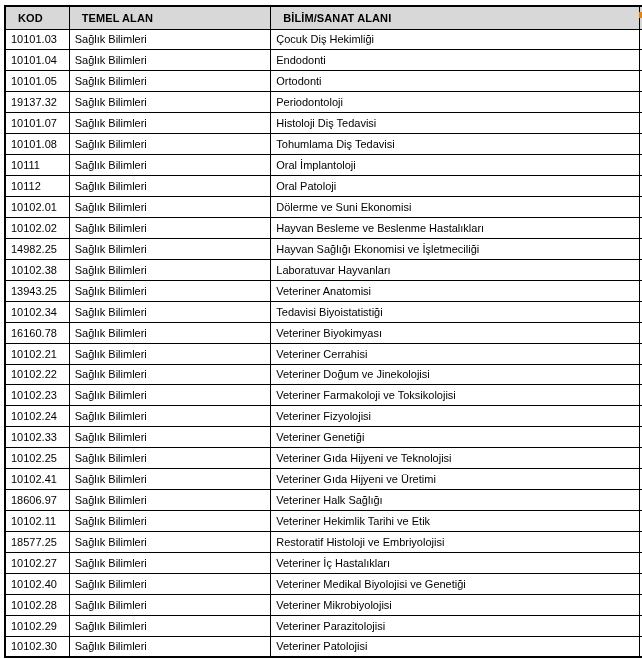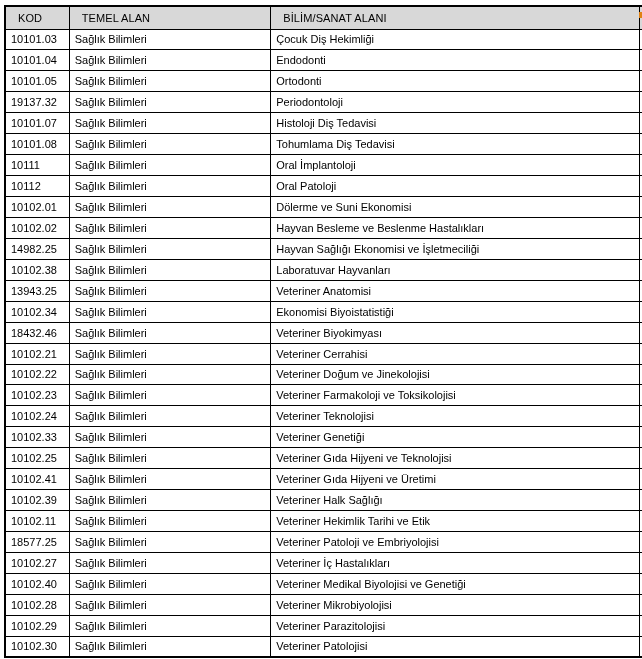--- a/index.html
+++ b/index.html
@@ -29,21 +29,21 @@
   col.c-clip{width:47px;}
   th,td{
     border-style:solid;border-color:var(--border-color);
     border-width:1.7px 1.4px;
     padding:0 2px 0 5px;
     vertical-align:middle;text-align:left;
     overflow:hidden;white-space:nowrap;
   }
   thead tr{height:23px;}
   tbody tr{height:20.95px;}
-  th{background:var(--header-bg);font-weight:normal;font-size:11px;letter-spacing:0.1px;padding-left:12px;}
+  th{background:var(--header-bg);font-weight:bold;font-size:11px;letter-spacing:0.1px;padding-left:12px;}
   td{font-weight:normal;}
   .clip-marker{
     position:absolute;left:639px;top:12px;width:3px;height:6px;
     background:var(--marker-color);
   }
 </style>
 </head>
 <body>
 
 <div class="table-clip">
@@ -137,25 +137,25 @@
   </tr>
         <tr>
     <td>13943.25</td>
     <td>Sağlık Bilimleri</td>
     <td>Veteriner Anatomisi</td>
     <td></td>
   </tr>
         <tr>
     <td>10102.34</td>
     <td>Sağlık Bilimleri</td>
-    <td>Ekonomisi Biyoistatistiği</td>
-    <td></td>
-  </tr>
-        <tr>
-    <td>18432.46</td>
+    <td>Tedavisi Biyoistatistiği</td>
+    <td></td>
+  </tr>
+        <tr>
+    <td>16160.78</td>
     <td>Sağlık Bilimleri</td>
     <td>Veteriner Biyokimyası</td>
     <td></td>
   </tr>
         <tr>
     <td>10102.21</td>
     <td>Sağlık Bilimleri</td>
     <td>Veteriner Cerrahisi</td>
     <td></td>
   </tr>
@@ -167,21 +167,21 @@
   </tr>
         <tr>
     <td>10102.23</td>
     <td>Sağlık Bilimleri</td>
     <td>Veteriner Farmakoloji ve Toksikolojisi</td>
     <td></td>
   </tr>
         <tr>
     <td>10102.24</td>
     <td>Sağlık Bilimleri</td>
-    <td>Veteriner Teknolojisi</td>
+    <td>Veteriner Fizyolojisi</td>
     <td></td>
   </tr>
         <tr>
     <td>10102.33</td>
     <td>Sağlık Bilimleri</td>
     <td>Veteriner Genetiği</td>
     <td></td>
   </tr>
         <tr>
     <td>10102.25</td>
@@ -189,35 +189,35 @@
     <td>Veteriner Gıda Hijyeni ve Teknolojisi</td>
     <td></td>
   </tr>
         <tr>
     <td>10102.41</td>
     <td>Sağlık Bilimleri</td>
     <td>Veteriner Gıda Hijyeni ve Üretimi</td>
     <td></td>
   </tr>
         <tr>
-    <td>10102.39</td>
+    <td>18606.97</td>
     <td>Sağlık Bilimleri</td>
     <td>Veteriner Halk Sağlığı</td>
     <td></td>
   </tr>
         <tr>
     <td>10102.11</td>
     <td>Sağlık Bilimleri</td>
     <td>Veteriner Hekimlik Tarihi ve Etik</td>
     <td></td>
   </tr>
         <tr>
     <td>18577.25</td>
     <td>Sağlık Bilimleri</td>
-    <td>Veteriner Patoloji ve Embriyolojisi</td>
+    <td>Restoratif Histoloji ve Embriyolojisi</td>
     <td></td>
   </tr>
         <tr>
     <td>10102.27</td>
     <td>Sağlık Bilimleri</td>
     <td>Veteriner İç Hastalıkları</td>
     <td></td>
   </tr>
         <tr>
     <td>10102.40</td>

